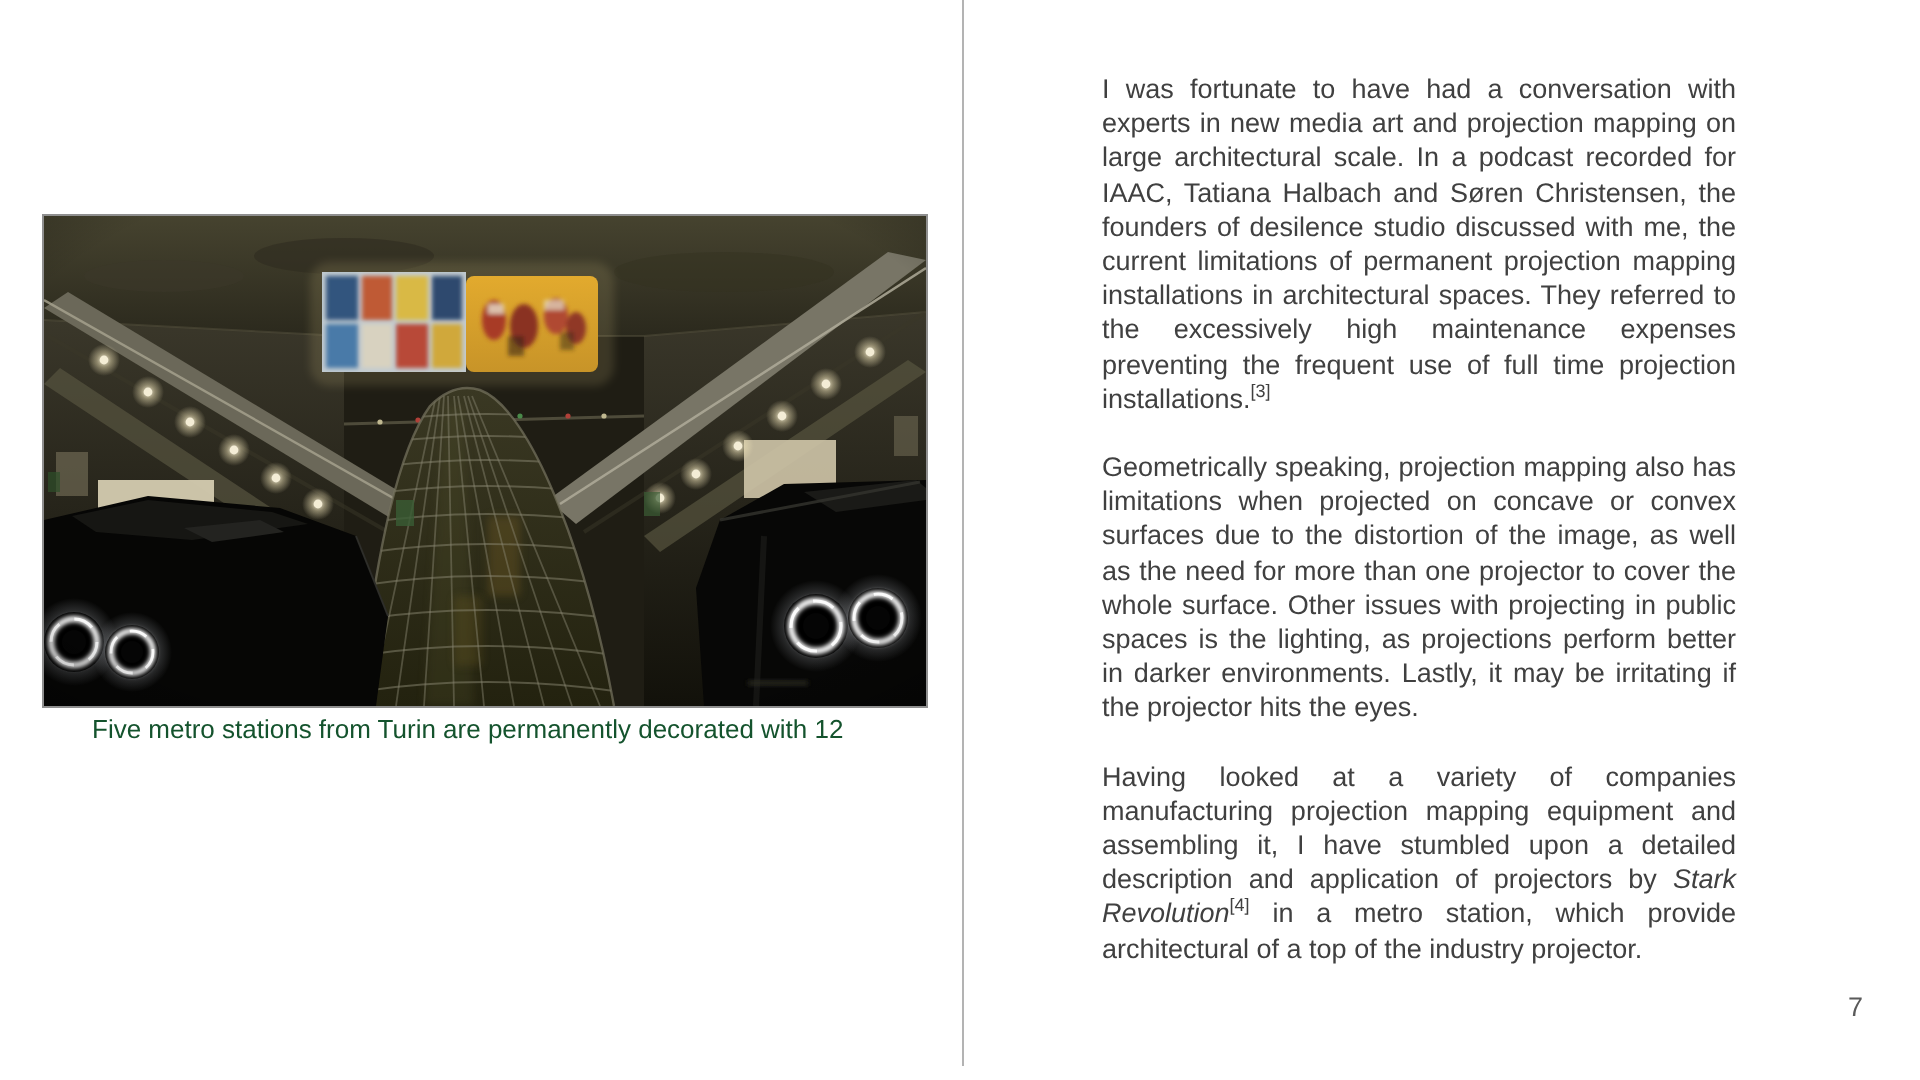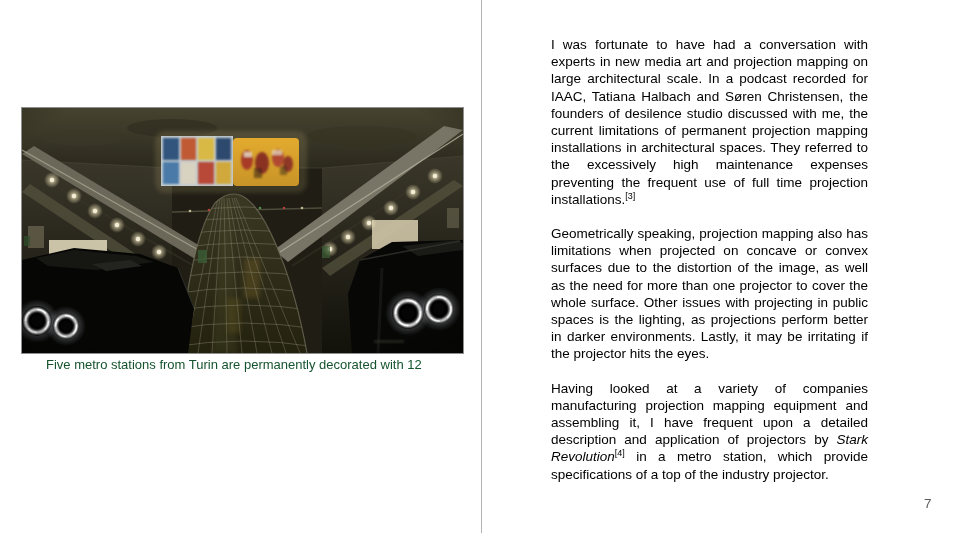--- a/index.html
+++ b/index.html
@@ -41,21 +41,21 @@
     background: #b3b3b3;
   }
 
   
   .text-col {
     position: absolute;
     left: 551px; top: 36px;
     width: 317px;
     font-size: 13.5px;
     line-height: 17.2px;
-    color: #000000;
+    color: #404040;
     text-align: justify;
   }
   .text-col p { margin: 0 0 17px 0; }
   .text-col sup { font-size: 9px; line-height: 0; vertical-align: super; }
   .text-col em { font-style: italic; }
 
   .page-number {
     position: absolute;
     left: 924px; top: 496px;
     font-size: 13.5px;
@@ -293,18 +293,18 @@
 
   <div class="caption">
     <span>Five metro stations from Turin are permanently decorated with 12</span>
   </div>
 
   <div class="divider"></div>
 
   <div class="text-col">
     <p><span>I was fortunate to have had a conversation with experts in new media art and projection mapping on large architectural scale. In a podcast recorded for IAAC, Tatiana Halbach and Søren Christensen, the founders of desilence studio discussed with me, the current limitations of permanent projection mapping installations in architectural spaces. They referred to the excessively high maintenance expenses preventing the frequent use of full time projection installations.</span><sup>[3]</sup></p>
     <p>Geometrically speaking, projection mapping also has limitations when projected on concave or convex surfaces due to the distortion of the image, as well as the need for more than one projector to cover the whole surface. Other issues with projecting in public spaces is the lighting, as projections perform better in darker environments. Lastly, it may be irritating if the projector hits the eyes.</p>
-    <p><span>Having looked at a variety of companies manufacturing projection mapping equipment and assembling it, I have frequent upon a detailed description and application of projectors by </span><em>Stark Revolution</em><sup>[4]</sup><span> in a metro station, which provide specifications of a top of the industry projector.</span></p>
+    <p><span>Having looked at a variety of companies manufacturing projection mapping equipment and assembling it, I have stumbled upon a detailed description and application of projectors by </span><em>Stark Revolution</em><sup>[4]</sup><span> in a metro station, which provide architectural of a top of the industry projector.</span></p>
   </div>
 
   <div class="page-number">7</div>
 
 </div>
 
 </body></html>

